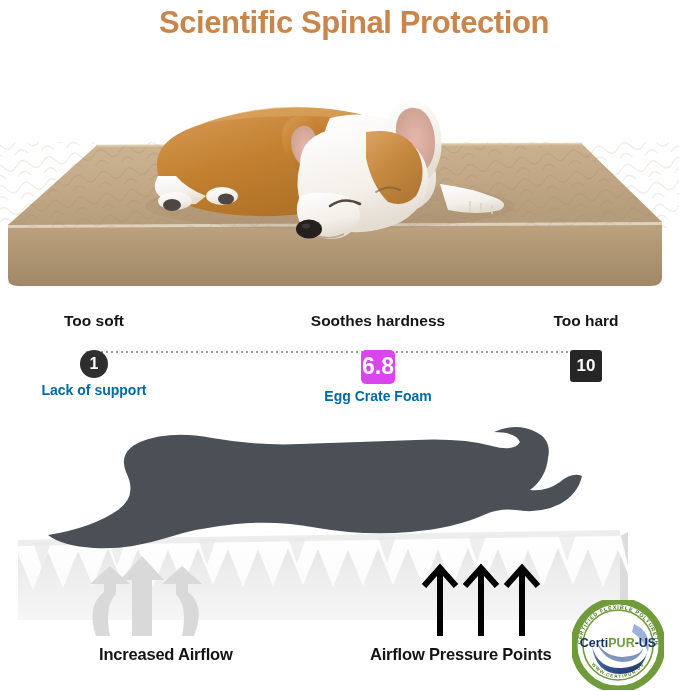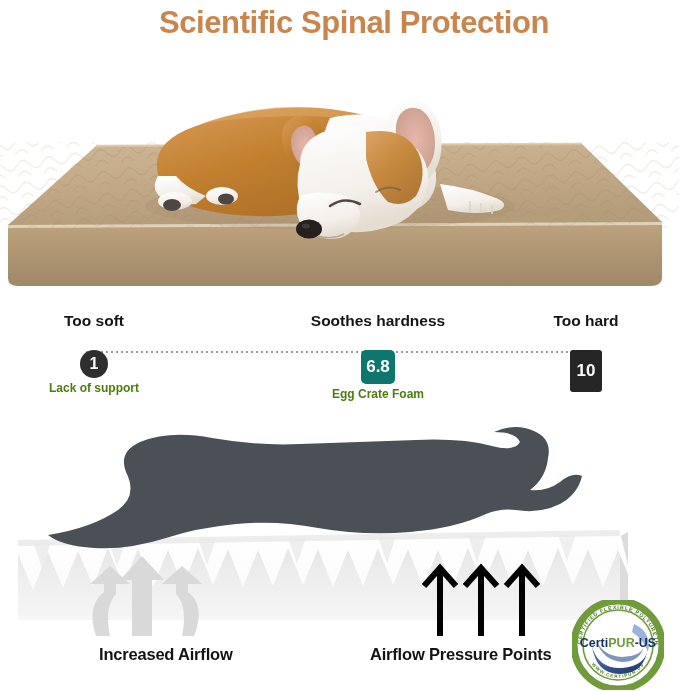--- a/index.html
+++ b/index.html
@@ -23,30 +23,30 @@
   .scale-track {
     position:absolute; top:39px; left:86px; width:508px; height:2px;
     background-image:repeating-linear-gradient(to right,#9a9a9a 0 2px,rgba(0,0,0,0) 2px 5px);
   }
   .node { position:absolute; text-align:center; }
   .node .cap {
     font-size:15.5px; font-weight:bold; color:#151515; white-space:nowrap;
     line-height:1.15; margin-bottom:20px;
   }
   .node .sub {
-    font-size:12px; font-weight:bold; color:#4d7c0f; white-space:nowrap;
+    font-size:14px; font-weight:bold; color:#0369a1; white-space:nowrap;
     line-height:1.16; margin-top:4px;
   }
   .badge {
     display:inline-flex; align-items:center; justify-content:center;
     color:#ffffff; font-weight:bold; position:relative; z-index:3;
   }
   .badge-circle { width:28px; height:28px; border-radius:50%; background:#2e2e2e; font-size:16px; }
-  .badge-sq-tan { width:34px; height:34px; border-radius:5px; background:#0f766e; font-size:17px; }
-  .badge-sq-dark { width:32px; height:42px; border-radius:3px; background:#262626; font-size:17px; }
+  .badge-sq-tan { width:34px; height:34px; border-radius:5px; background:#d946ef; font-size:23px; }
+  .badge-sq-dark { width:32px; height:32px; border-radius:3px; background:#262626; font-size:17px; }
 
   #node-soft { left:26px; top:0; width:136px; }
   #node-mod  { left:288px; top:0; width:180px; }
   #node-hard { left:500px; top:0; width:172px; }
 
   
   #diagram { position:absolute; top:424px; left:0; width:679px; height:212px; }
   #diagram svg { display:block; }
 
   

